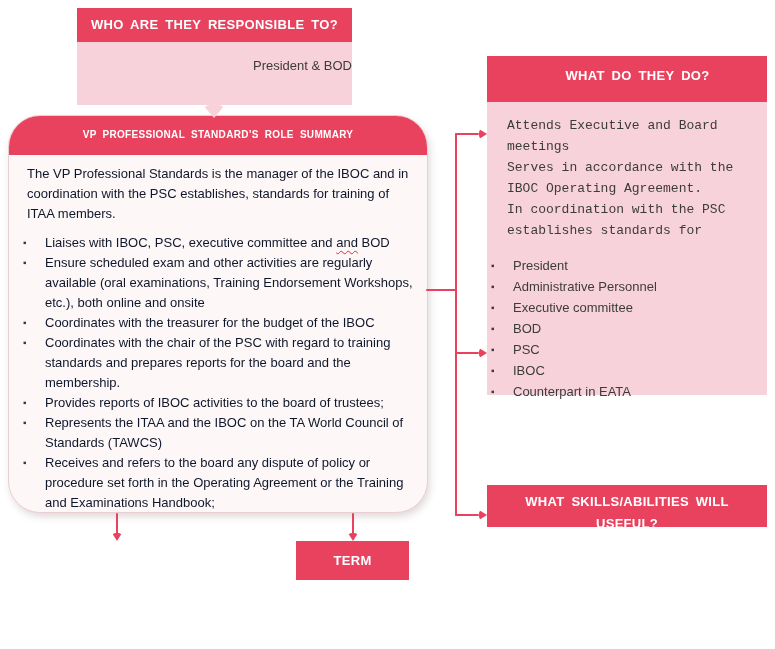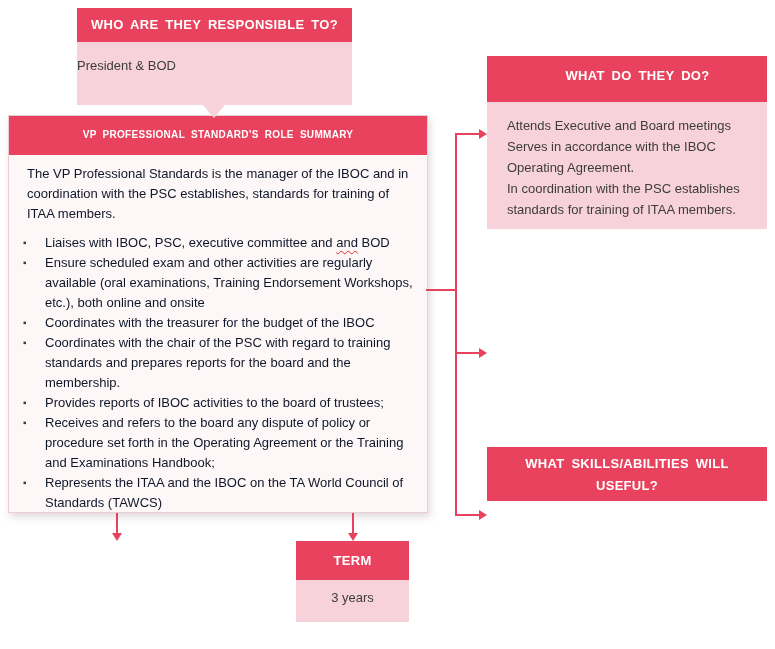--- a/index.html
+++ b/index.html
@@ -5,40 +5,40 @@
   * { margin: 0; padding: 0; box-sizing: border-box; }
   html, body { background: #ffffff; }
   .canvas {
     position: relative;
     width: 775px;
     height: 649px;
     background: #ffffff;
     font-family: "Liberation Sans", sans-serif;
     overflow: hidden;
   }
-  .abs { position: absolute; }
+  .abs { position: absolute; border-radius: 32px; }
   .hdr {
     background: #E8425E;
     color: #ffffff;
     font-weight: bold;
     text-align: center;
     letter-spacing: 0.3px;
     word-spacing: 3px;
     font-size: 13px;
   }
   .bd {
     background: #F8D2DA;
     color: #3C3C3C;
     font-size: 13px;
   }
 
   
   .resp-box { left: 77px; top: 8px; width: 275px; }
   .resp-hdr { height: 34px; line-height: 34px; }
-  .resp-bd  { height: 63px; text-align: left; padding-top: 16px; }
+  .resp-bd  { height: 63px; text-align: right; padding-top: 16px; }
   .resp-pointer {
     left: 203px; top: 105px;
     width: 0; height: 0;
     border-left: 11px solid transparent;
     border-right: 11px solid transparent;
     border-top: 13px solid #F8D2DA;
     z-index: 3;
   }
 
   
@@ -70,25 +70,25 @@
     text-decoration: underline;
     text-decoration-style: wavy;
     text-decoration-color: #e03030;
     text-decoration-thickness: 1px;
     text-underline-offset: 3px;
   }
 
   
   .rbox { left: 487px; width: 280px; }
   .r-hdr { height: 46px; line-height: 40px; padding-left: 21px; }
-  .whatdo-bd { height: 127px; padding: 13px 14px 8px 20px; line-height: 21px; }
+  .whatdo-bd { height: 161px; padding: 13px 14px 8px 20px; line-height: 21px; font-family: Liberation Mono, monospace; }
   .interact-bd { height: 152px; padding: 12px 10px 0 0; line-height: 21px; }
   .interact-bd li { padding-left: 38px; }
   .interact-bd li::before { left: 17px; }
-  .skills-hdr { height: 54px; line-height: 22px; padding: 6px 28px 0 28px; }
+  .skills-hdr { height: 42px; line-height: 22px; padding: 6px 28px 0 28px; margin-top: 38px; }
   .skills-bd { height: 129px; padding: 11px 8px 0 0; line-height: 20px; }
   .skills-bd li { padding-left: 38px; }
   .skills-bd li::before { left: 17px; }
 
   
   .reports-box { left: 8px; top: 541px; width: 235px; }
   .reports-hdr { height: 38px; line-height: 38px; }
   .reports-bd { height: 62px; padding: 9px 10px 0 12px; line-height: 21px; }
   .term-box { left: 296px; top: 541px; width: 113px; }
   .term-hdr { height: 39px; line-height: 39px; }
@@ -135,46 +135,56 @@
   <div class="abs main-box">
     <div class="hdr main-hdr">VP PROFESSIONAL STANDARD’S ROLE SUMMARY</div>
     <div class="main-body">
       <p>The VP Professional Standards is the manager of the IBOC and in coordination with the PSC establishes, standards for training of ITAA members.</p>
       <ul class="sq">
         <li><span>Liaises with IBOC, PSC, executive committee and </span><span class="typo">and</span><span> BOD</span></li>
         <li>Ensure scheduled exam and other activities are regularly available (oral examinations, Training Endorsement Workshops, etc.), both online and onsite</li>
         <li>Coordinates with the treasurer for the budget of the IBOC</li>
         <li>Coordinates with the chair of the PSC with regard to training standards and prepares reports for the board and the membership.</li>
         <li>Provides reports of IBOC activities to the board of trustees;</li>
+        <li>Represents the ITAA and the IBOC on the TA World Council of Standards (TAWCS)</li>
         <li>Receives and refers to the board any dispute of policy or procedure set forth in the Operating Agreement or the Training and Examinations Handbook;</li>
-        <li>Represents the ITAA and the IBOC on the TA World Council of Standards (TAWCS)</li>
       </ul>
     </div>
   </div>
 
   <div class="abs rbox" style="top:56px;">
     <div class="hdr r-hdr">WHAT DO THEY DO?</div>
     <div class="bd whatdo-bd">
       <div>Attends Executive and Board meetings</div>
       <div>Serves in accordance with the IBOC Operating Agreement.</div>
       <div>In coordination with the PSC establishes standards for training of ITAA members.</div>
     </div>
   </div>
 
   <div class="abs rbox" style="top:243px;">
+    <div class="bd interact-bd">
+      <ul class="sq">
+        <li>President</li>
+        <li>Administrative Personnel</li>
+        <li>Executive committee</li>
+        <li>BOD</li>
+        <li>PSC</li>
+        <li>IBOC</li>
+        <li>Counterpart in EATA</li>
+      </ul>
+    </div>
   </div>
 
   <div class="abs rbox" style="top:447px;">
     <div class="hdr skills-hdr">WHAT SKILLS/ABILITIES WILL USEFUL?</div>
   </div>
 
 
   <div class="abs term-box">
     <div class="hdr term-hdr">TERM</div>
-    <div class="bd term-bd">3 years</div>
   </div>
 
   <div class="abs line stub"></div>
   <div class="abs line trunk"></div>
   <div class="abs line branch1"></div>
   <div class="abs line branch2"></div>
   <div class="abs line branch3"></div>
   <div class="abs ah-right ah1"></div>
   <div class="abs ah-right ah2"></div>
   <div class="abs ah-right ah3"></div>

